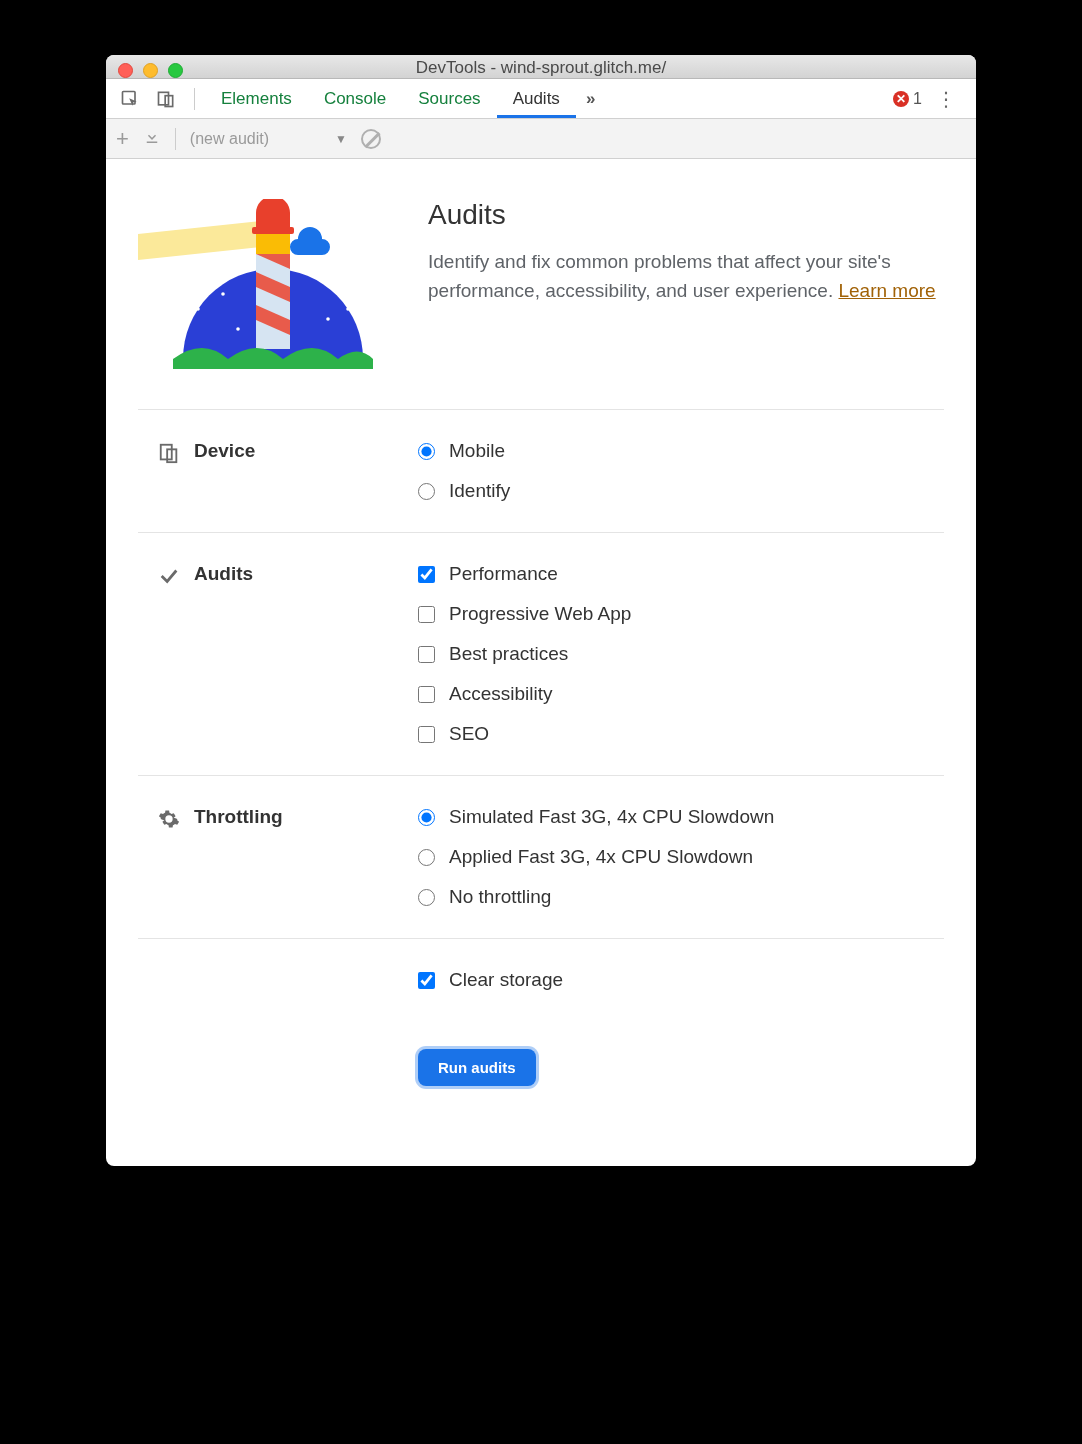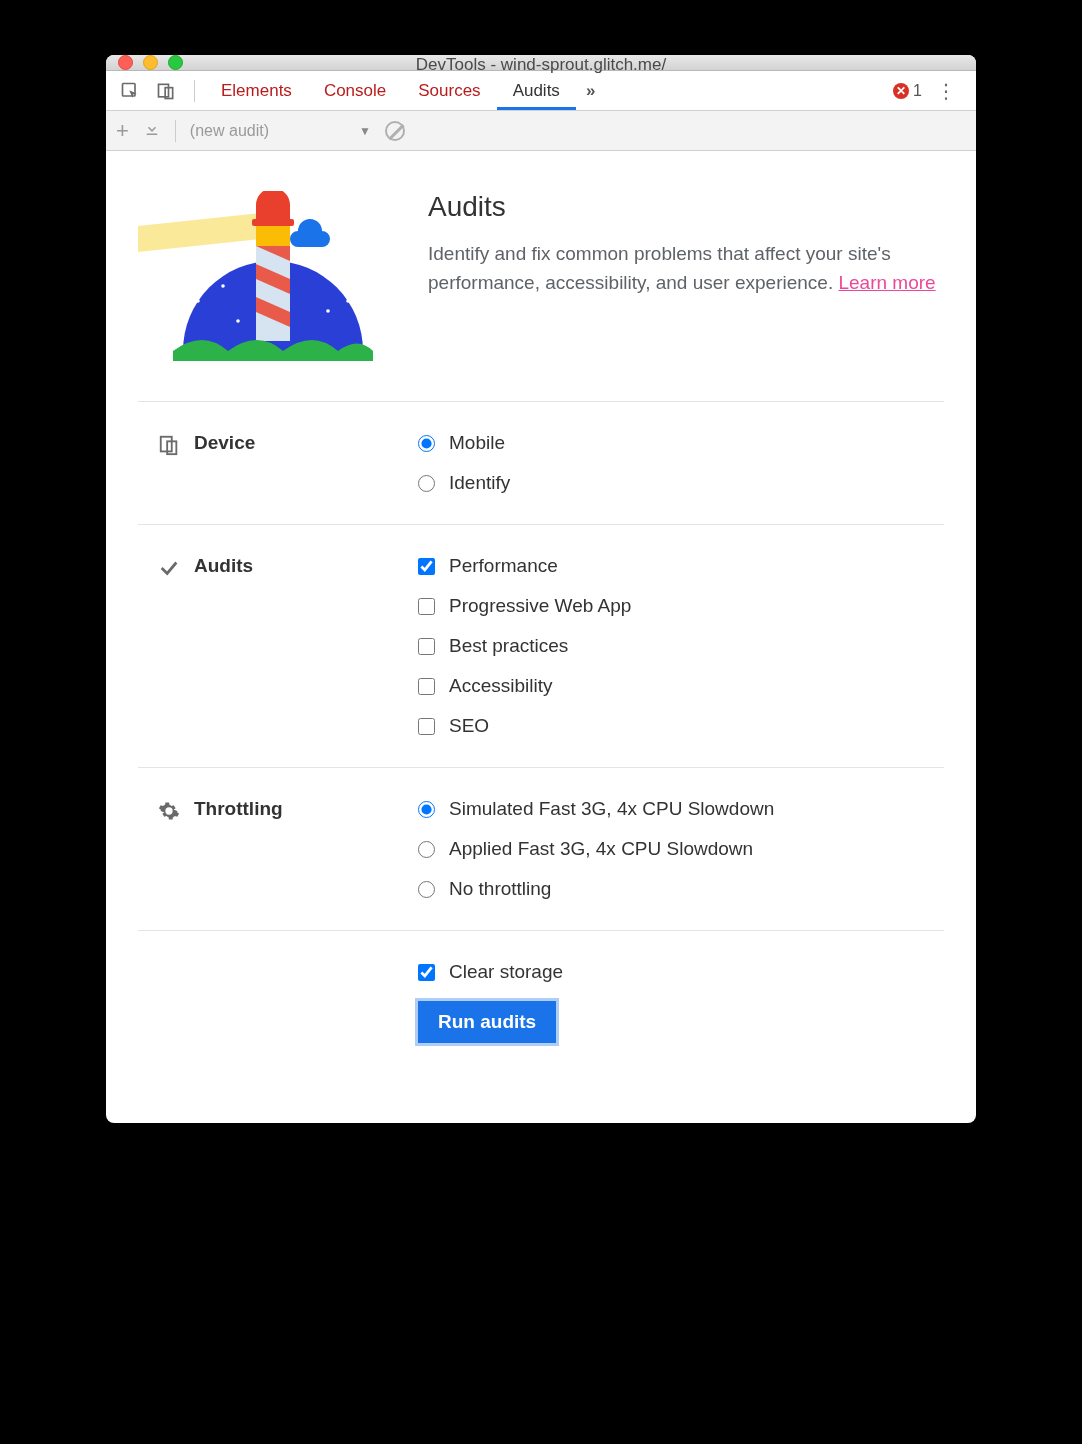--- a/index.html
+++ b/index.html
@@ -15,25 +15,25 @@
   }
   .window {
     width: 870px;
     background: #fff;
     border-radius: 8px;
     box-shadow: 0 25px 60px rgba(0,0,0,.55);
     overflow: hidden;
   }
   
   .titlebar {
-    height: 16px;
+    height: 24px;
     background: linear-gradient(#e8e8e8, #d3d3d3);
     border-bottom: 1px solid #b8b8b8;
     display: flex;
-    align-items: flex-start;
+    align-items: flex-end;
     position: relative;
   }
   .traffic { display: flex; gap: 10px; position: absolute; left: 12px; }
   .traffic span { width: 15px; height: 15px; border-radius: 50%; display: block; }
   .t-red    { background: #ff5f57; border: 1px solid #e1493f; }
   .t-yellow { background: #febc2e; border: 1px solid #dfa124; }
   .t-green  { background: #28c840; border: 1px solid #1fab34; }
   .titlebar .title { flex: 1; text-align: center; font-size: 17px; color: #4a4a4a; }
 
   
@@ -41,71 +41,72 @@
     height: 40px;
     display: flex;
     align-items: center;
     border-bottom: 1px solid #d0d0d0;
     padding: 0 6px;
     font-size: 17px;
     color: #555;
   }
   .tb-icon { width: 24px; height: 24px; margin: 0 6px; color: #6a6a6a; display:flex;align-items:center;justify-content:center;}
   .tabs .sep { width: 1px; height: 22px; background: #ccc; margin: 0 10px; }
-  .tab { padding: 0 16px; height: 100%; display: flex; align-items: center; color: #b91c1c; cursor: default; }
+  .tab { padding: 0 16px; height: 100%; display: flex; align-items: center; color: #15803d; cursor: default; }
   .tab.active { color: #333; box-shadow: inset 0 -3px 0 #1a73e8; }
   .chev { padding: 0 10px; font-weight: bold; color: #555; }
   .err-badge { margin-left: auto; display:flex; align-items:center; gap:4px; font-size:16px; color:#555; }
   .err-dot { width:16px;height:16px;border-radius:50%;background:#d93025;color:#fff;font-size:12px;display:flex;align-items:center;justify-content:center;font-weight:bold;}
   .kebab { padding: 0 14px; color:#666; font-size:20px; }
 
   
   .subbar {
     height: 40px;
     background: #f3f3f3;
     border-bottom: 1px solid #d0d0d0;
     display: flex;
     align-items: center;
     gap: 14px;
     padding: 0 10px;
     font-size: 16px;
     color: #9a9a9a;
   }
   .subbar .sep2 { width:1px;height:22px;background:#ccc; }
-  .subbar .audit-select { display:flex;align-items:center;gap:90px;color:#9a9a9a; }
+  .subbar .audit-select { display:flex;align-items:center;gap:66px;color:#9a9a9a; }
   .subbar .tri { font-size:12px;color:#888; }
   .ban-icon { width:20px;height:20px;border:2.5px solid #b0b0b0;border-radius:50%;position:relative; }
   .ban-icon::after { content:"";position:absolute;width:2.5px;height:20px;background:#b0b0b0;left:8px;top:-1px;transform:rotate(45deg);}
 
   
   .body { padding: 40px 32px 50px; }
   .hero { display:flex; gap: 40px; align-items:flex-start; padding-bottom: 40px; border-bottom:1px solid #e4e4e4;}
   .lighthouse { width: 250px; height: 170px; flex-shrink:0; }
   .hero h1 { font-size: 28px; font-weight: 400; color:#333; margin-bottom: 16px; }
   .hero p { font-size: 19px; line-height: 1.55; color:#5f6368; }
-  .hero a { color:#ec4899; text-decoration: underline; }
+  .hero a { color:#a16207; text-decoration: underline; }
 
   .section { display:flex; padding: 30px 0; border-bottom:1px solid #e4e4e4; }
   .section.last { border-bottom:none;justify-content:flex-end; }
   .section .label { width: 280px; display:flex; align-items:flex-start; gap:14px; font-size:19px; color:#333; padding-left:20px;font-weight:bold;}
   .section .label svg, .section .label .ic { width:22px;height:22px;color:#6a6a6a;flex-shrink:0;margin-top:2px;}
   .opts { flex:1; display:flex; flex-direction:column; gap:18px; }
   .opt { display:flex; align-items:center; gap:14px; font-size:19px; color:#333; }
   .opt input { width:17px;height:17px; }
   .run-btn {
     align-self:flex-start;
     background:#1a73e8;
     color:#fff;
     border:none;
-    font-size:19px;
+    font-size:15px;
     font-weight:600;
     padding: 10px 20px;
-    border-radius:0;
+    border-radius:8px;
     box-shadow: 0 0 0 3px rgba(26,115,232,.35);
     cursor:pointer;
+    margin-top:40px;
   }
 </style>
 </head>
 <body>
 
 <div class="window">
 
   <div class="titlebar">
     <div class="traffic">
       <span class="t-red"></span>

